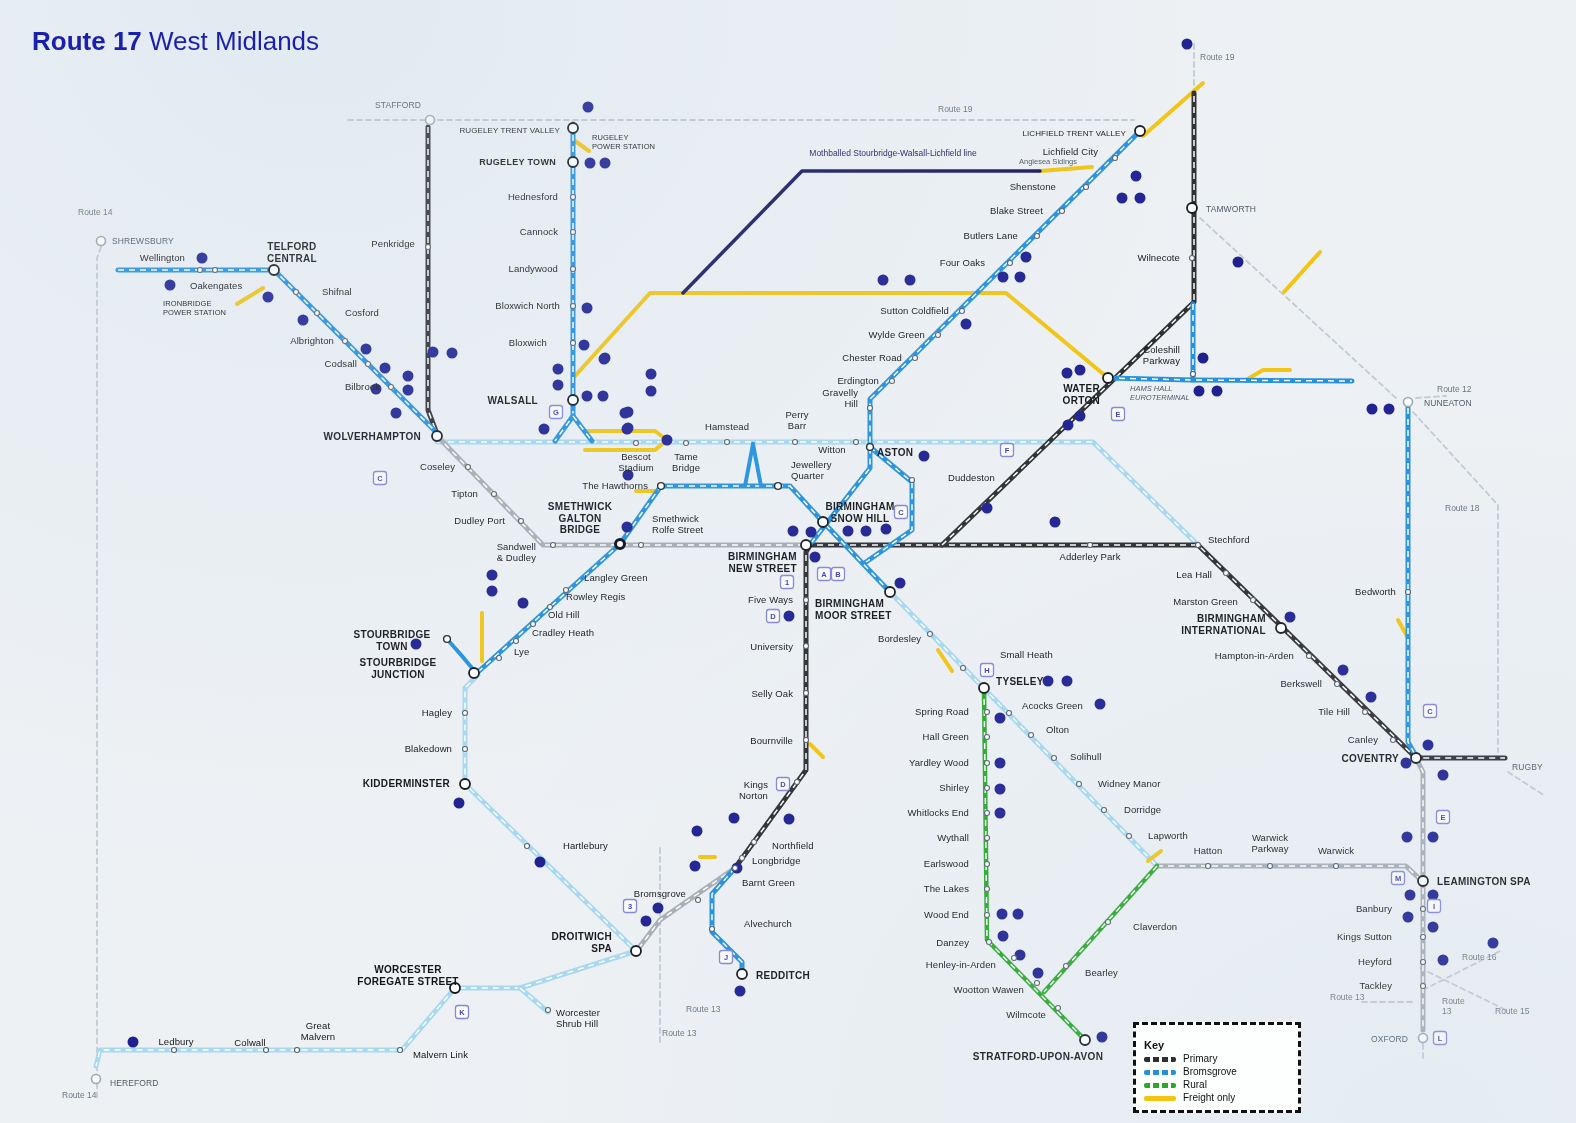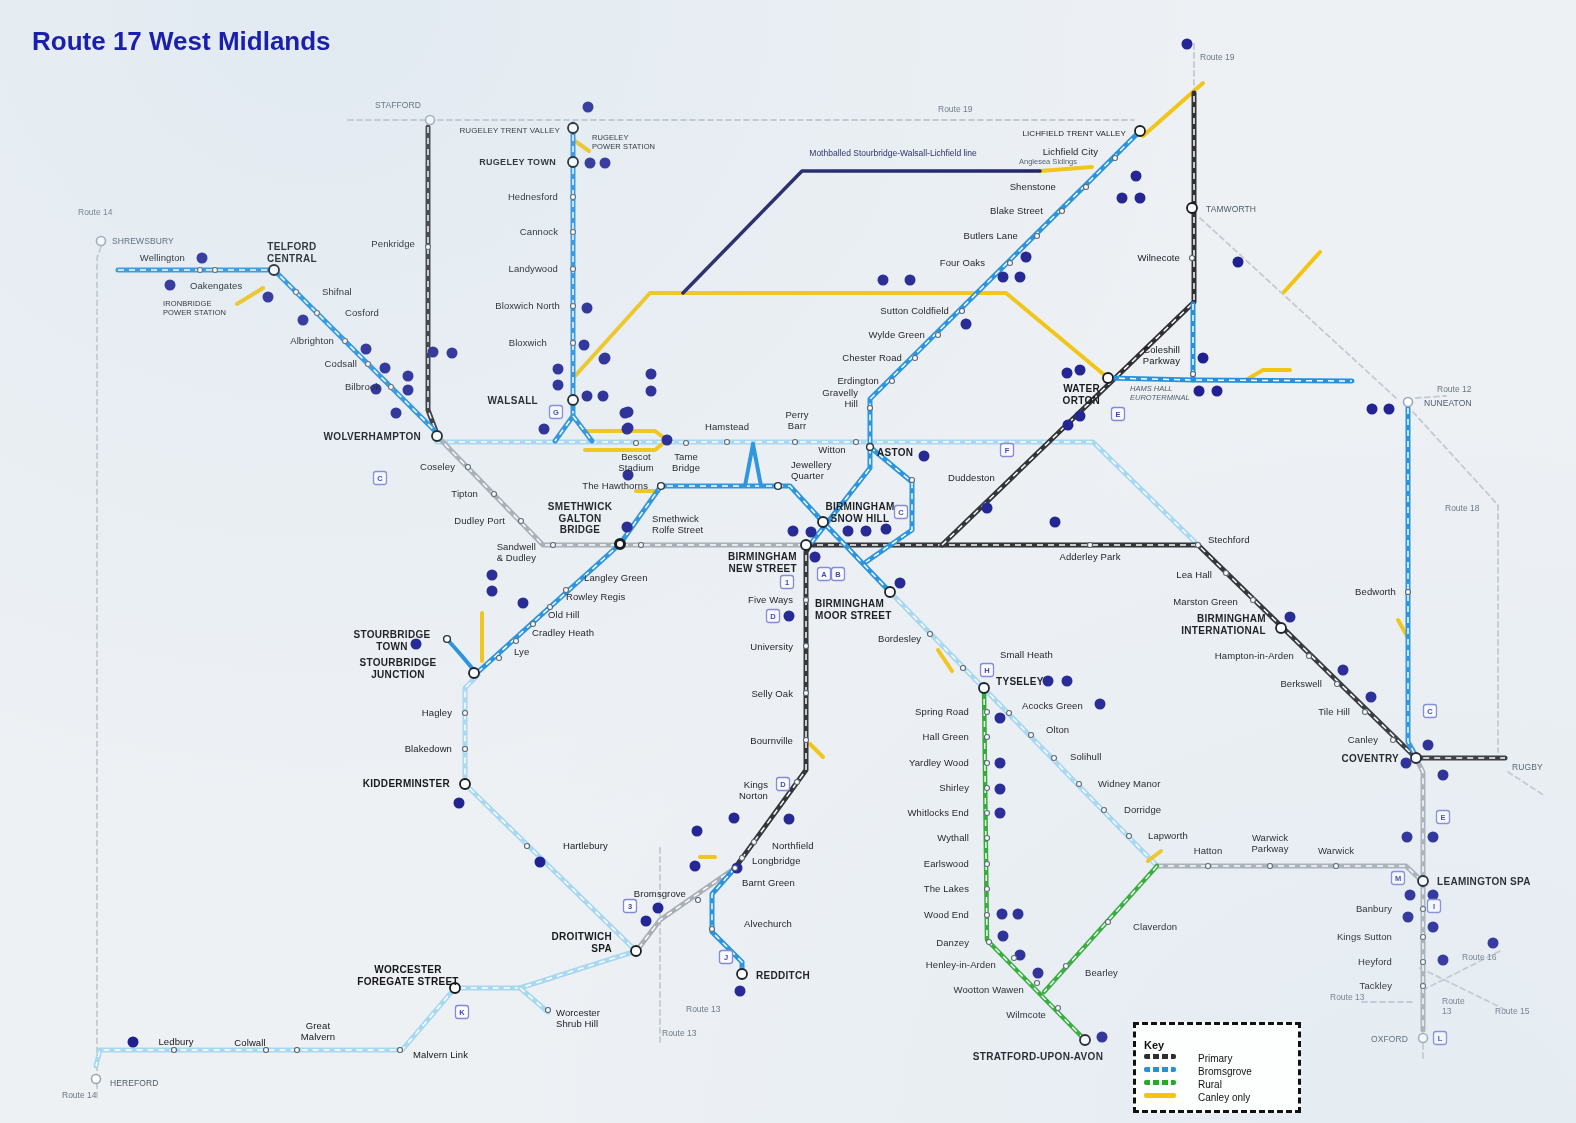--- a/index.html
+++ b/index.html
@@ -3,26 +3,26 @@
 <meta charset="utf-8">
 <style>
   html,body{margin:0;padding:0;background:#e7ecf0;}
   .stage{position:relative;width:1576px;height:1123px;background:#eef1f4;
          font-family:"Liberation Sans",sans-serif;overflow:hidden;}
   .stage::after{content:"";position:absolute;inset:0;pointer-events:none;
          background:radial-gradient(ellipse at 20% 0%,rgba(190,215,235,.25),transparent 55%),
                     radial-gradient(ellipse at 90% 100%,rgba(190,215,235,.2),transparent 50%);}
   .title{position:absolute;left:32px;top:26px;font-size:26px;color:#1b1fae;z-index:5;}
   .title b{font-weight:700;text-align:right;}
-  .title span{font-weight:700;}
+  .title span{font-weight:400;}
   svg{position:absolute;left:0;top:0;}
   .keybox{position:absolute;left:1133px;top:1022px;width:168px;box-sizing:border-box;
           border:3px dashed #111;background:#fdfefe;padding:14px 8px 7px 8px;z-index:4;}
   .keybox .ktitle{font-size:11px;font-weight:700;color:#111;margin-bottom:2px;}
-  .krow{display:flex;gap:22px;margin-top:3px;}
+  .krow{display:flex;align-items:center;gap:7px;margin-top:3px;}
   .kchip{width:32px;height:5px;border-radius:2px;flex:0 0 auto;}
   .kchip.dashy{background-image:repeating-linear-gradient(90deg,transparent 0 6px,#fff 6px 9px);}
   .klabel{font-size:10px;color:#111;line-height:1;}
   text{font-family:"Liberation Sans",sans-serif;}
 </style>
 </head>
 <body>
 
 <div class="stage">
   <div class="title"><b>Route 17</b><span> West Midlands</span></div>
@@ -559,17 +559,17 @@
         <div class="krow">
           <div class="kchip dashy" style="background-color: rgb(36, 145, 221);"></div>
           <div class="klabel">Bromsgrove</div>
         </div>
         <div class="krow">
           <div class="kchip dashy" style="background-color: rgb(42, 168, 42);"></div>
           <div class="klabel">Rural</div>
         </div>
         <div class="krow">
           <div class="kchip" style="background-color: rgb(243, 197, 18);"></div>
-          <div class="klabel">Canley only</div>
+          <div class="klabel">Freight only</div>
         </div>
       </div>
   </div>
 </div>
 
 </body></html>

